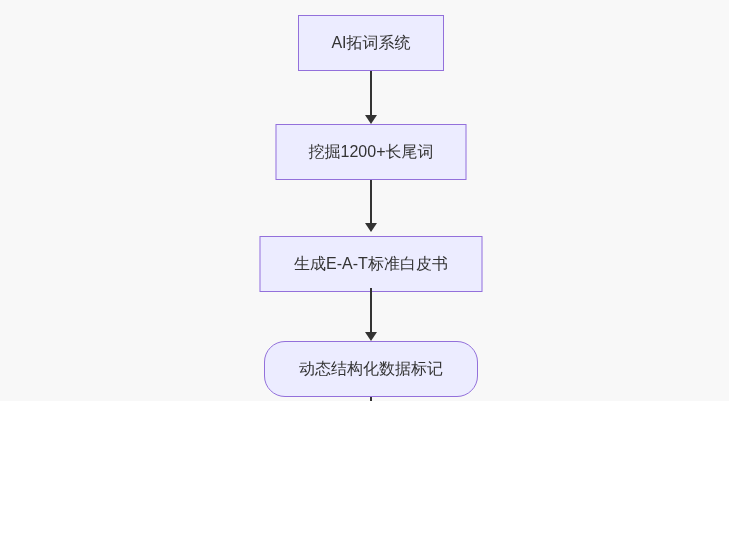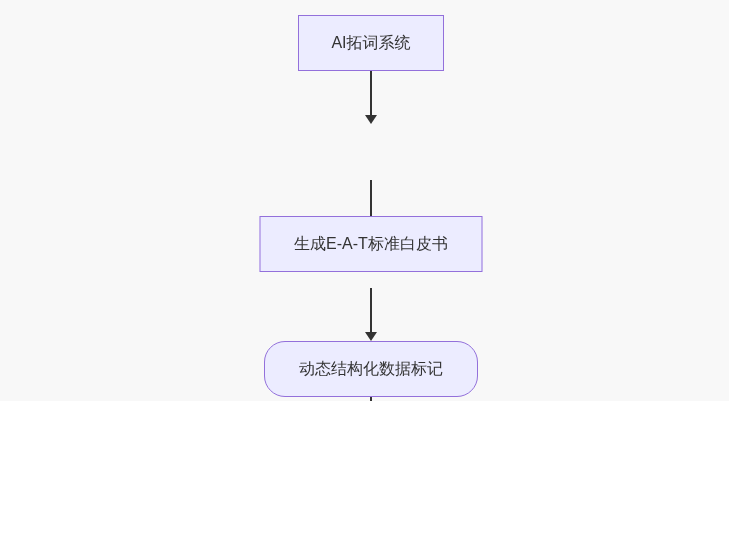--- a/index.html
+++ b/index.html
@@ -30,21 +30,21 @@
   }
   .node .label {
     color: #333333;
     font-size: 16px;
     line-height: 1.2;
     white-space: nowrap;
     text-align: center;
   }
   .node-1 { top: 15px;  width: 146px; }
   .node-2 { top: 124px; width: 191px; }
-  .node-3 { top: 216px; width: 223px; }
+  .node-3 { top: 236px; width: 223px; }
   .node-4 { top: 341px; width: 214px; border-radius: 21px; }
   .node-5 { top: 450px; width: 235px; height: 57px; }
 
   .edge {
     position: absolute;
     left: 371px;
     transform: translateX(-50%);
     width: 12px;
   }
   .edge .line {
@@ -79,20 +79,23 @@
 
   <div class="node node-1">
     <span class="label">AI拓词系统</span>
   </div>
 
   <div class="edge edge-1">
     <div class="line"></div>
     <div class="head"></div>
   </div>
 
+  <div class="node node-2">
+    <span class="label">挖掘1200+长尾词</span>
+  </div>
 
   <div class="edge edge-2">
     <div class="line"></div>
     <div class="head"></div>
   </div>
 
   <div class="node node-3">
     <span class="label">生成E-A-T标准白皮书</span>
   </div>
 

